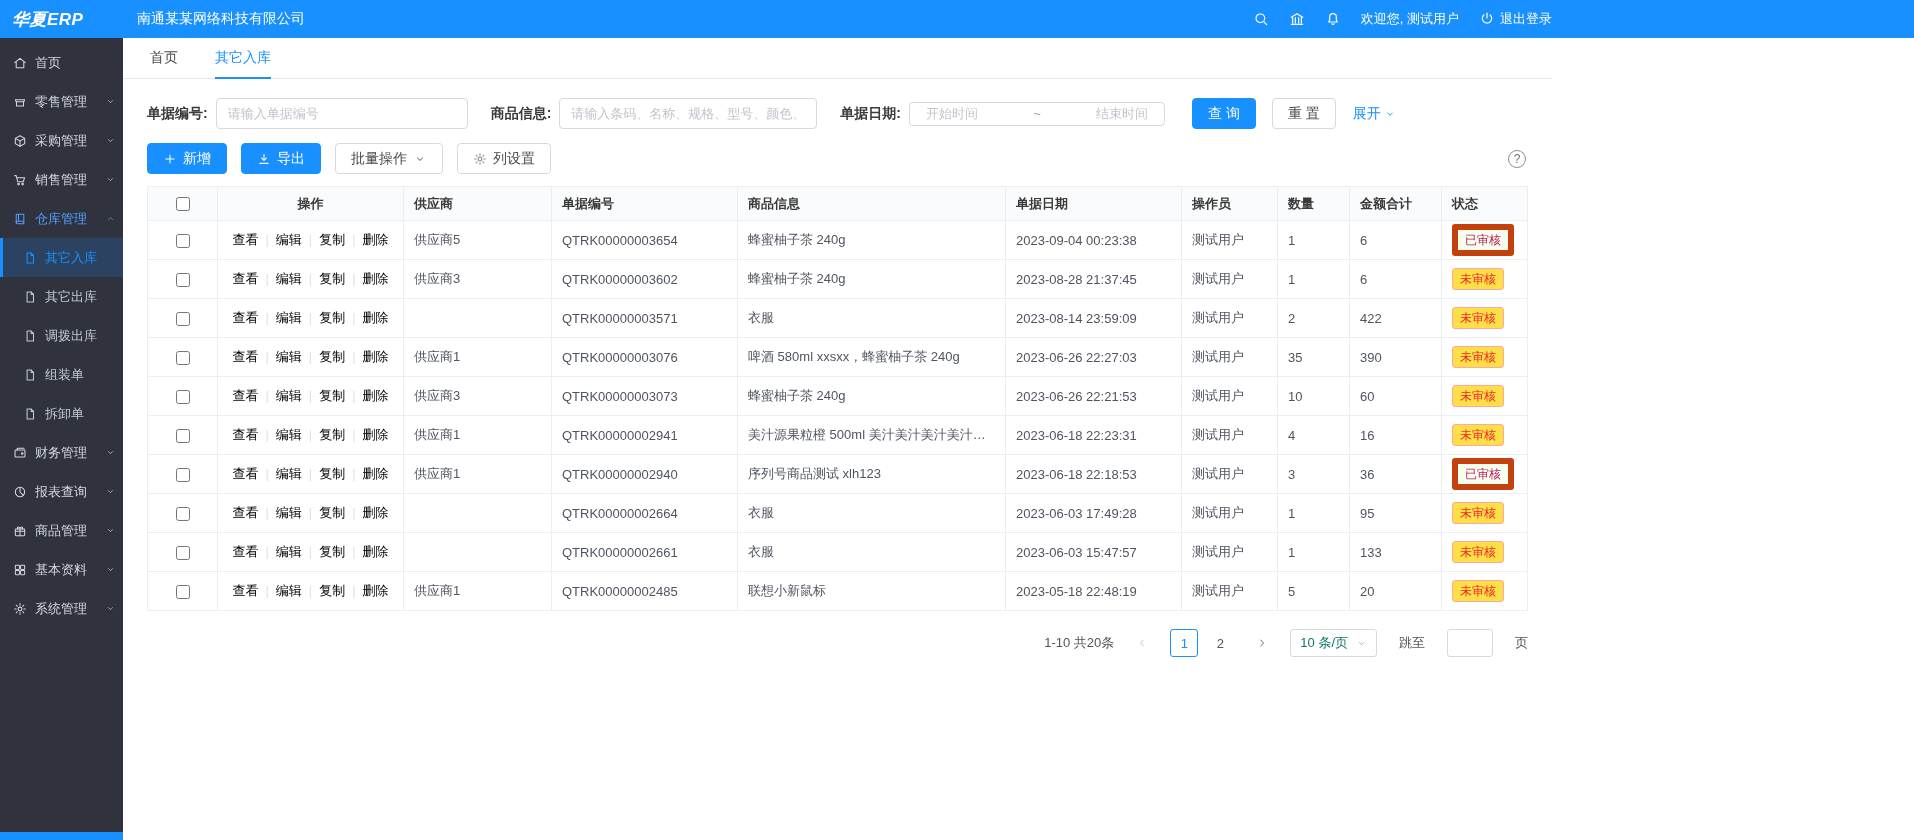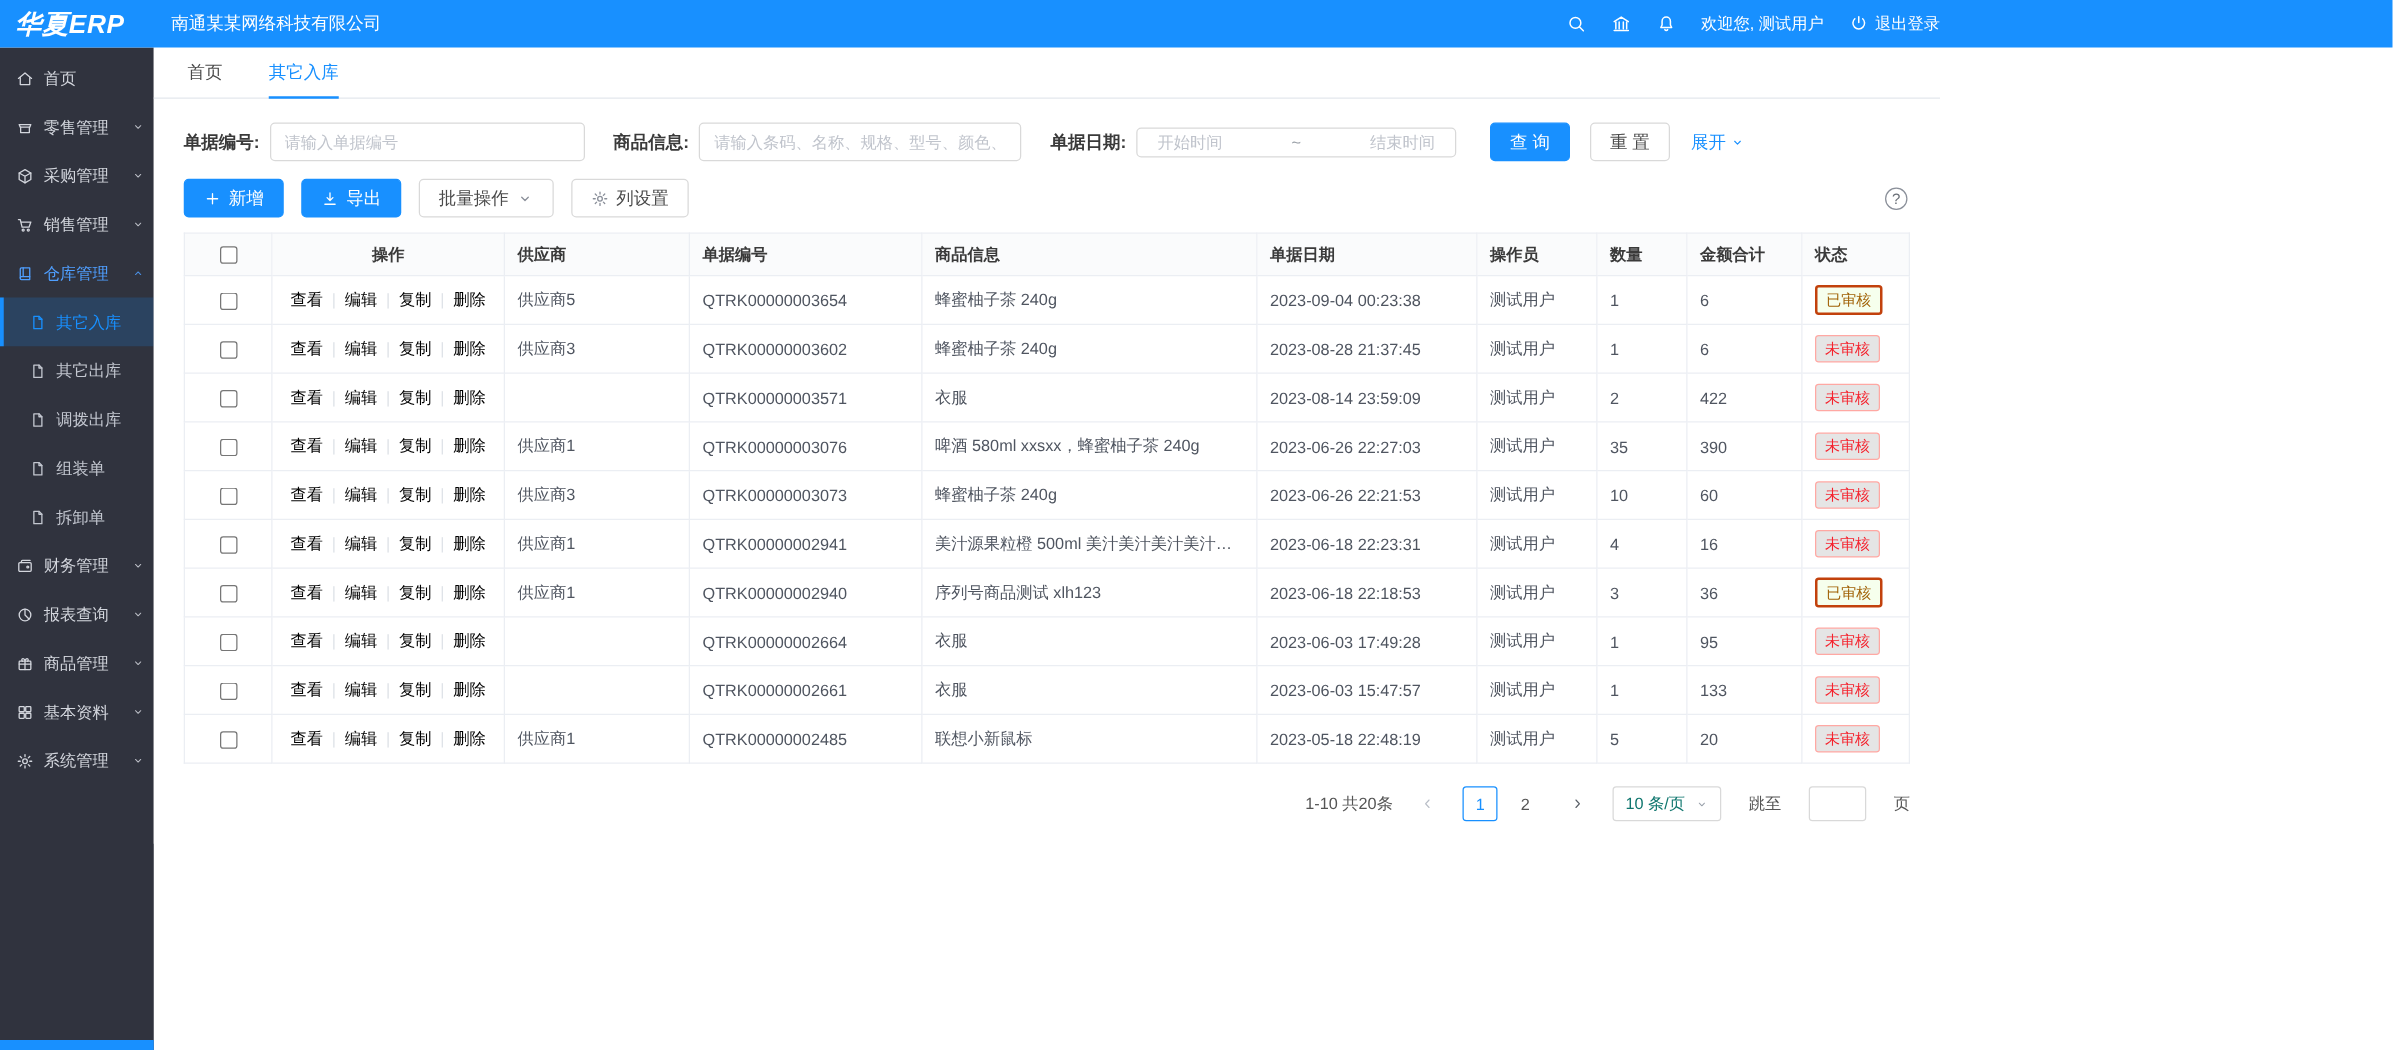--- a/index.html
+++ b/index.html
@@ -1,21 +1,21 @@
 <!DOCTYPE html>
 <html><head>
 <meta charset="utf-8">
 <style>
   *{box-sizing:border-box;margin:0;padding:0;}
   html,body{width:1914px;height:840px;}
   body{background:#fff;font-family:"Liberation Sans","DejaVu Sans",sans-serif;overflow:hidden;color:#333;}
   
   .topbar{position:absolute;top:0;left:0;width:1914px;height:38px;background:#1890ff;color:#fff;z-index:5;}
   .topbar-inner{width:1552px;height:38px;display:flex;align-items:center;}
-  .logo{flex:0 0 123px;font-size:21px;font-weight:bold;font-style:italic;padding-left:12px;letter-spacing:.5px;cursor:pointer;}
+  .logo{flex:0 0 123px;font-size:17px;font-weight:bold;font-style:italic;padding-left:12px;letter-spacing:.5px;cursor:pointer;}
   .company{font-size:14px;margin-left:14px;}
   .topbar-right{margin-left:auto;display:flex;align-items:center;gap:20px;font-size:13px;}
   .hicon{width:16px;height:16px;display:inline-flex;cursor:pointer;}
   .hicon svg,.s-icon svg,.s-chev svg,.bicon svg,.chev-blue svg,.pg-chev svg{width:100%;height:100%;}
   .welcome{cursor:pointer;white-space:nowrap;}
   .logout{display:flex;align-items:center;gap:5px;cursor:pointer;white-space:nowrap;}
   
   .sidebar{position:absolute;top:38px;left:0;width:123px;bottom:0;background:#30333e;display:flex;flex-direction:column;}
   .sidebar nav{flex:1;padding-top:5px;overflow:hidden;}
   .side-item{height:39px;display:flex;align-items:center;padding-left:13px;gap:8px;color:#d3d6dd;font-size:13px;cursor:pointer;position:relative;white-space:nowrap;}
@@ -58,22 +58,22 @@
   table{width:100%;border-collapse:collapse;table-layout:fixed;}
   th,td{border:1px solid #ebeef3;font-size:13px;padding:0 10px;text-align:left;overflow:hidden;white-space:nowrap;text-overflow:ellipsis;}
   th{background:#fafbfc;height:34px;font-weight:bold;color:#3a3a3a;}
   td{height:39px;color:#4f5560;}
   .center{text-align:center;}
   .col-check{text-align:center;padding:0;}
   input[type=checkbox]{width:14px;height:14px;accent-color:#1890ff;cursor:pointer;vertical-align:middle;}
   a.op{color:#000000;cursor:pointer;text-decoration:none;}
   .op-sep{color:#dfe3e8;margin:0 7px;}
   .badge{display:inline-block;padding:2px 7px;border-radius:3px;font-size:12px;line-height:16px;}
-  .badge.ok{color:#a16207;border:2px solid #c2410c;background:#f6ffed;}
-  .badge.no{color:#f5222d;border:1px solid #ffa8a3;background:#e5e5e5;}
+  .badge.ok{color:#be185d;border:6px solid #c2410c;background:#f6ffed;}
+  .badge.no{color:#f5222d;border:1px solid #ffa8a3;background:#fde047;}
   
   .pagination{display:flex;justify-content:flex-end;align-items:center;gap:22px;padding:18px 24px;font-size:13px;color:#555;}
   .pg-chev{width:12px;height:12px;display:inline-flex;cursor:pointer;color:#b9bec7;}
   .pg-chev.next{color:#5a6068;}
   .page-numbers{display:flex;gap:8px;align-items:center;}
   .page-num{min-width:28px;height:28px;display:inline-flex;align-items:center;justify-content:center;cursor:pointer;border-radius:3px;background:#fff;}
   .page-num.active{border:1px solid #1890ff;color:#1890ff;}
   .page-size{height:28px;border:1px solid #d9d9d9;border-radius:3px;display:inline-flex;align-items:center;gap:8px;padding:0 9px;cursor:pointer;color:#0f766e;background:#fff;}
   .page-size .bicon{width:11px;height:11px;color:#99a0aa;}
   .jump-input{width:46px;height:28px;border:1px solid #d9d9d9;border-radius:3px;outline:none;padding:0 6px;font-size:13px;font-family:inherit;}

